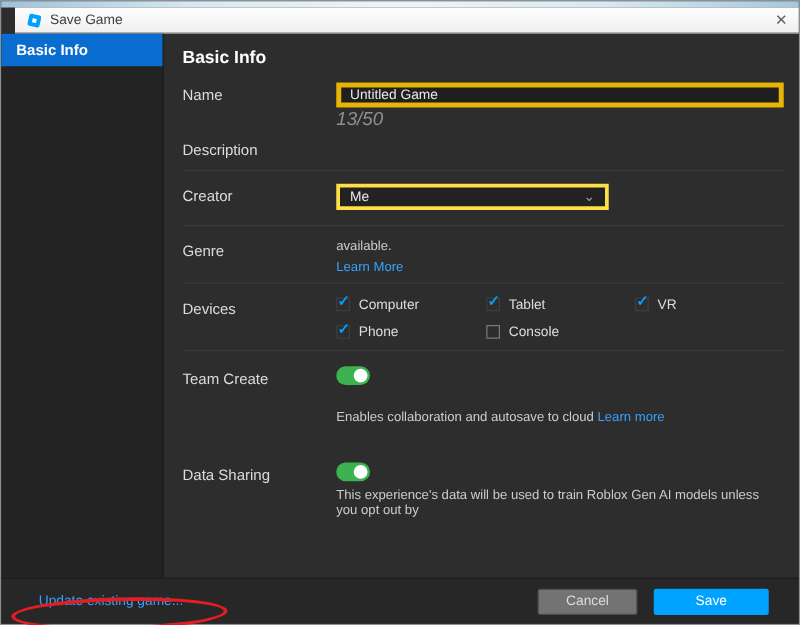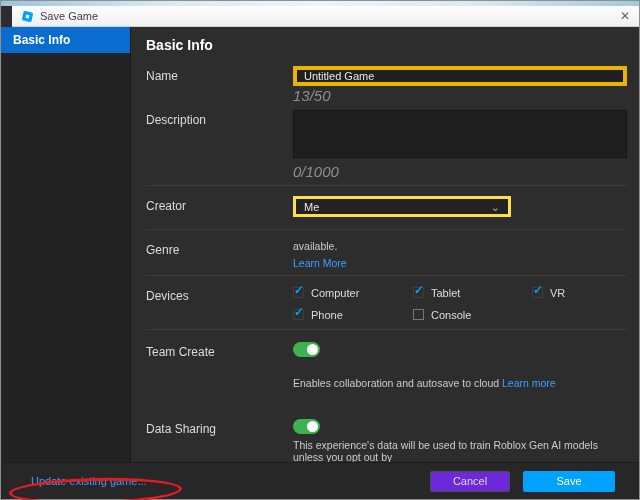--- a/index.html
+++ b/index.html
@@ -22,21 +22,21 @@
   .side-item { height:26px; display:flex; align-items:center; padding-left:12px;
     font-size:12px; color:#cccccc; cursor:pointer; }
   .side-item.selected { background: var(--selected, #0a6cce); color:#ffffff; font-weight:bold; }
 
   .main { position:absolute; top:26px; left:130px; right:0; bottom:37px;
     background:#2d2d2d; overflow:hidden; }
   .main-inner { padding:10px 12px 0 15px; }
 
   .heading { font-size:14px; font-weight:bold; color:#ffffff; line-height:16px; margin-bottom:13px; }
 
-  .section { display:grid; grid-template-columns:123px 1fr; align-items:start;gap:24px; }
+  .section { display:grid; grid-template-columns:123px 1fr; align-items:start; }
   .label { font-size:12px; color:#dcdcdc; line-height:16px; padding-top:2px; }
 
   .text-input { width:100%; height:20px; background:#1f1f1f; border:4px solid #eab308;
     color:#e8e8e8; font-size:11px; padding:0 7px; font-family:"Liberation Sans",sans-serif; outline:none; }
   .textarea { width:100%; height:48px; background:#1f1f1f; border:1px solid #151515;
     color:#e8e8e8; font-size:11px; padding:4px 7px; resize:none; font-family:"Liberation Sans",sans-serif; outline:none; }
   .counter { margin-top:4px; font-size:15px; color:#8f8f8f; line-height:11px;font-style:italic; }
 
   .divider { height:1px; background:#3b3b3b; margin:8px 0 10px 0; }
 
@@ -63,21 +63,21 @@
   .toggle-caption { margin-top:20px; }
 
   .para { margin-top:6px; }
   .para .line { display:block; }
 
   .footer { position:absolute; left:0; right:0; bottom:0; height:37px; background:#272727;
     border-top:1px solid #1e1e1e; display:flex; align-items:center; }
   .update-link { margin-left:30px; font-size:11px; color: var(--link, #3aa0ff); text-decoration:none; cursor:pointer; }
   .footer-buttons { margin-left:auto; display:flex; gap:13px; margin-right:24px; }
   .btn { height:21px; font-size:11px; border-radius:2px; cursor:pointer; font-family:"Liberation Sans",sans-serif; }
-  .btn.cancel { width:80px; background:#6d28d9; border:1px solid #4d4d4d; color:#dddddd; }
+  .btn.cancel { width:80px; background:#737373; border:1px solid #4d4d4d; color:#dddddd; }
   .btn.save { width:92px; background: var(--accent, #00a2ff); border:none; color:#ffffff; }
 
   .annotation-ellipse { position:absolute; left:8px; top:477px; width:173px; height:26px;
     border:3px solid var(--annotation, #e31d24); border-radius:50%;
     transform:rotate(-1.5deg); pointer-events:none; }
 </style>
 </head>
 <body>
 
 <div class="window">
@@ -107,24 +107,20 @@
       <div class="section" style="margin-bottom:9px">
         <div class="label">Name</div>
         <div>
           <input class="text-input" value="Untitled Game" style="">
           <div class="counter">13/50</div>
         </div>
       </div>
 
       <div class="section">
         <div class="label">Description</div>
-        <div>
-          <textarea class="textarea" value="" style=""></textarea>
-          <div class="counter">0/1000</div>
-        </div>
       </div>
 
       <div class="divider"></div>
 
       <div class="section">
         <div class="label">Creator</div>
         <div>
           <div class="select">
             <span>Me</span>
             <span class="chev">⌄</span>

